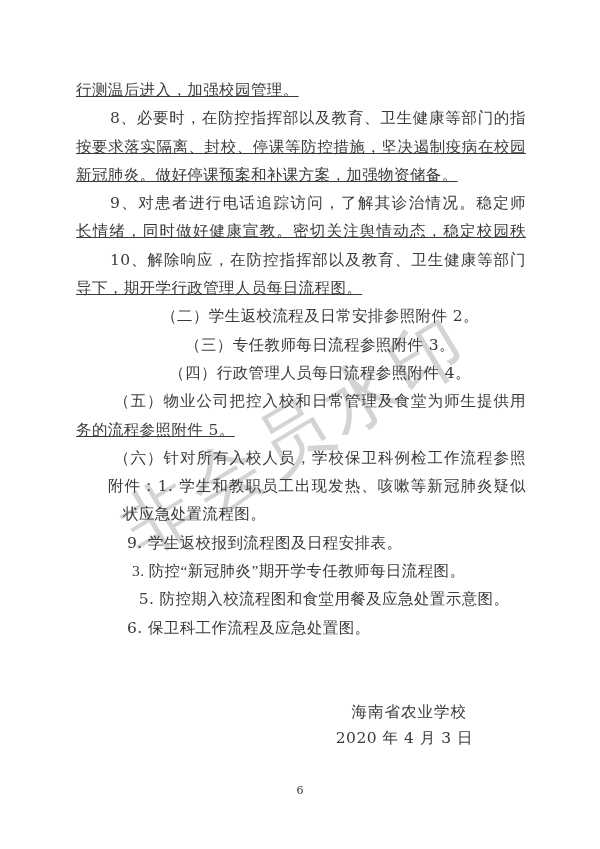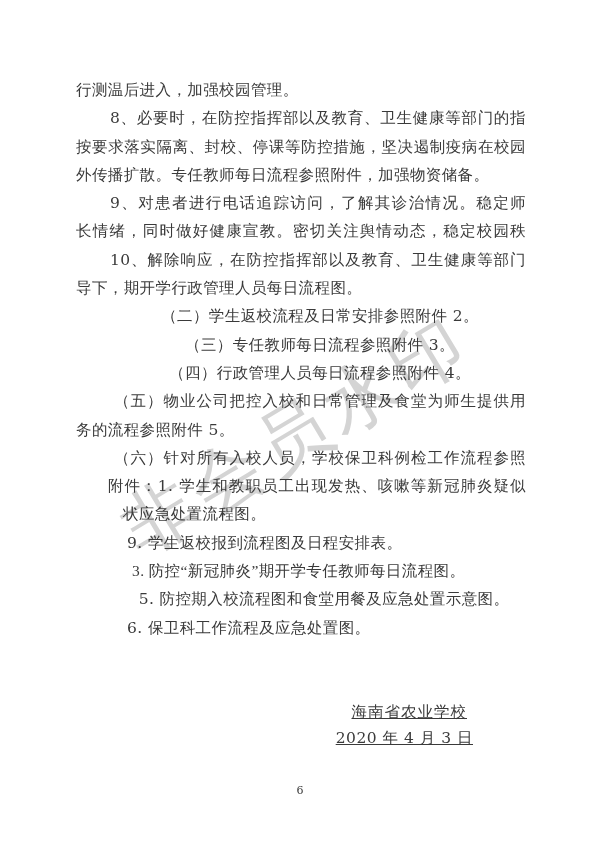--- a/index.html
+++ b/index.html
@@ -49,38 +49,37 @@
     white-space: nowrap;
     letter-spacing: 0.4px;
   }
   .line.full {
     white-space: normal;
     text-align: justify;
     text-align-last: justify;
     text-justify: inter-character;
     overflow: hidden;
   }
-  .ind-0  { padding-left: 0; }
+  .ind-0  { padding-left: 0; text-decoration: underline; }
   .ind-a  { padding-left: 34px; }  
   .ind-b  { padding-left: 38px; text-align: center; }  
   .ind-c  { padding-left: 32px; }  
   .ind-d  { padding-left: 47px; }  
   .ind-e  { padding-left: 51px; }  
   .ind-e2 { padding-left: 46px; text-align: center; }  
   .ind-f  { padding-left: 56px; font-family: Liberation Serif, serif; }  
   
   .signature {
     position: absolute;
     left: 0; top: 700px;
     width: 600px;
     z-index: 2;
     color: var(--text);
     font-size: 15.5px;
     text-align: right;
-    text-decoration: underline;
   }
   .sig-org  { padding-right: 133px; line-height: 24px; letter-spacing: 1px; }
   .sig-date { padding-right: 127px; line-height: 24px; margin-top: 2px; letter-spacing: 0.5px; }
   
   .page-number {
     position: absolute;
     left: 0; top: 784px;
     width: 600px;
     text-align: center;
     font-size: 11px;
@@ -92,21 +91,21 @@
 <body>
 
 <div class="page">
 
   <div class="watermark">非会员水印</div>
 
   <div class="text-block">
     <div class="line ind-0">行测温后进入，加强校园管理。</div>
     <div class="line ind-a full">8、必要时，在防控指挥部以及教育、卫生健康等部门的指导下，</div>
     <div class="line ind-0 full">按要求落实隔离、封校、停课等防控措施，坚决遏制疫病在校园内</div>
-    <div class="line ind-0">外传播扩散。专任教师每日流程参照附件，加强物资储备。</div>
+    <div class="line ind-0">新冠肺炎。做好停课预案和补课方案，加强物资储备。</div>
     <div class="line ind-a full">9、对患者进行电话追踪访问，了解其诊治情况。稳定师生、家</div>
     <div class="line ind-0 full">长情绪，同时做好健康宣教。密切关注舆情动态，稳定校园秩序。</div>
     <div class="line ind-a full">10、解除响应，在防控指挥部以及教育、卫生健康等部门的指</div>
     <div class="line ind-0">导下，期开学行政管理人员每日流程图。</div>
     <div class="line ind-b">（二）学生返校流程及日常安排参照附件 2。</div>
     <div class="line ind-b">（三）专任教师每日流程参照附件 3。</div>
     <div class="line ind-b">（四）行政管理人员每日流程参照附件 4。</div>
     <div class="line ind-b full">（五）物业公司把控入校和日常管理及食堂为师生提供用餐服</div>
     <div class="line ind-0">务的流程参照附件 5。</div>
     <div class="line ind-b full">（六）针对所有入校人员，学校保卫科例检工作流程参照附件。</div>

